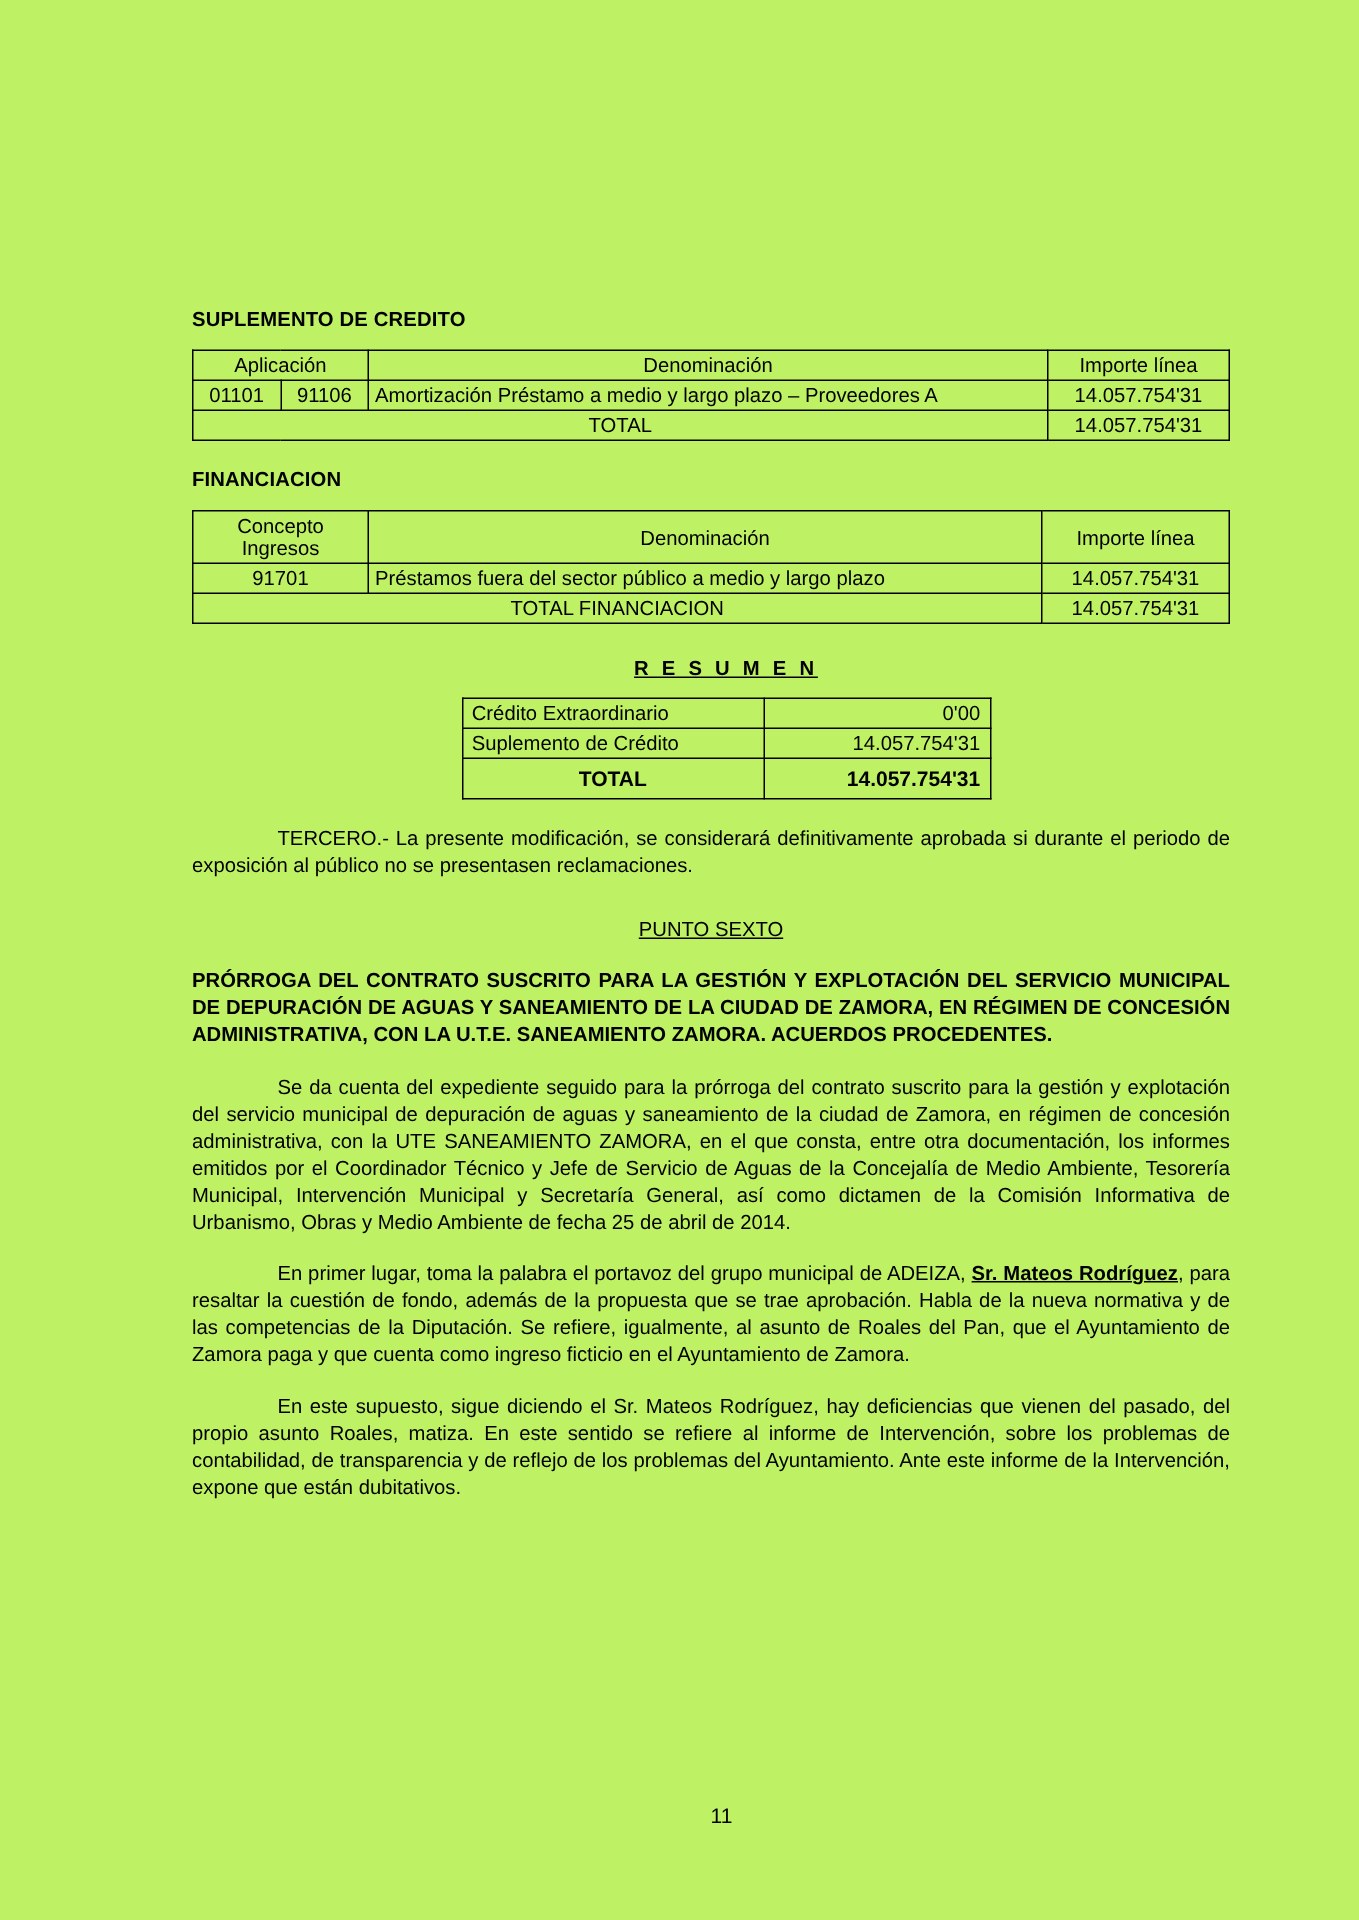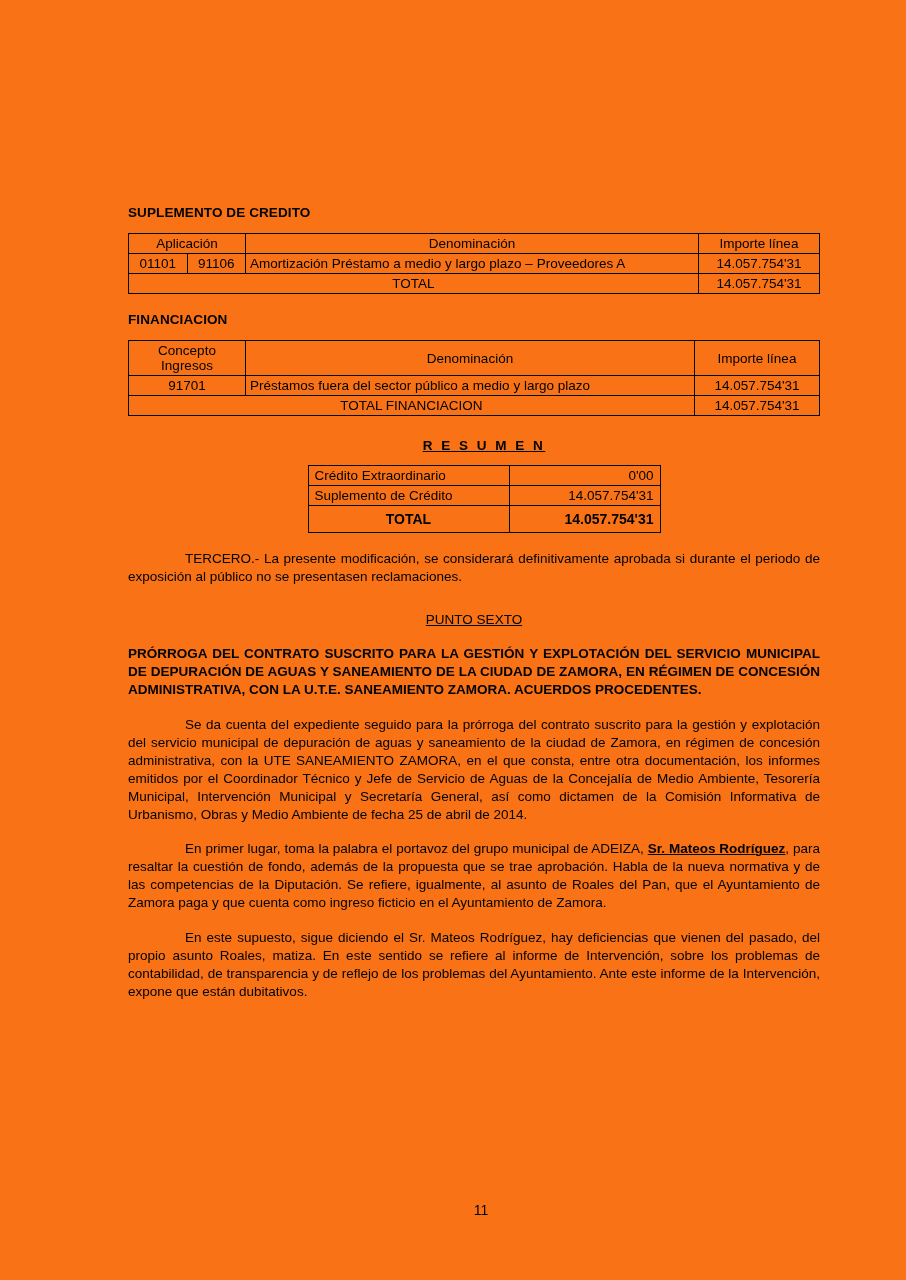--- a/index.html
+++ b/index.html
@@ -8,21 +8,21 @@
     background: #ffffff;
   }
   body {
     font-family: "Liberation Sans", sans-serif;
     color: #000000;
   }
   .page {
     width: 906px;
     height: 1280px;
     position: relative;
-    background: #f97316;
+    background: #bef264;
     box-sizing: border-box;
     padding: 205px 86px 0 128px;
   }
   .content {
     width: 692px;
   }
   .h-bold {
     font-size: 13.5px;
     font-weight: bold;
     letter-spacing: 0.1px;

